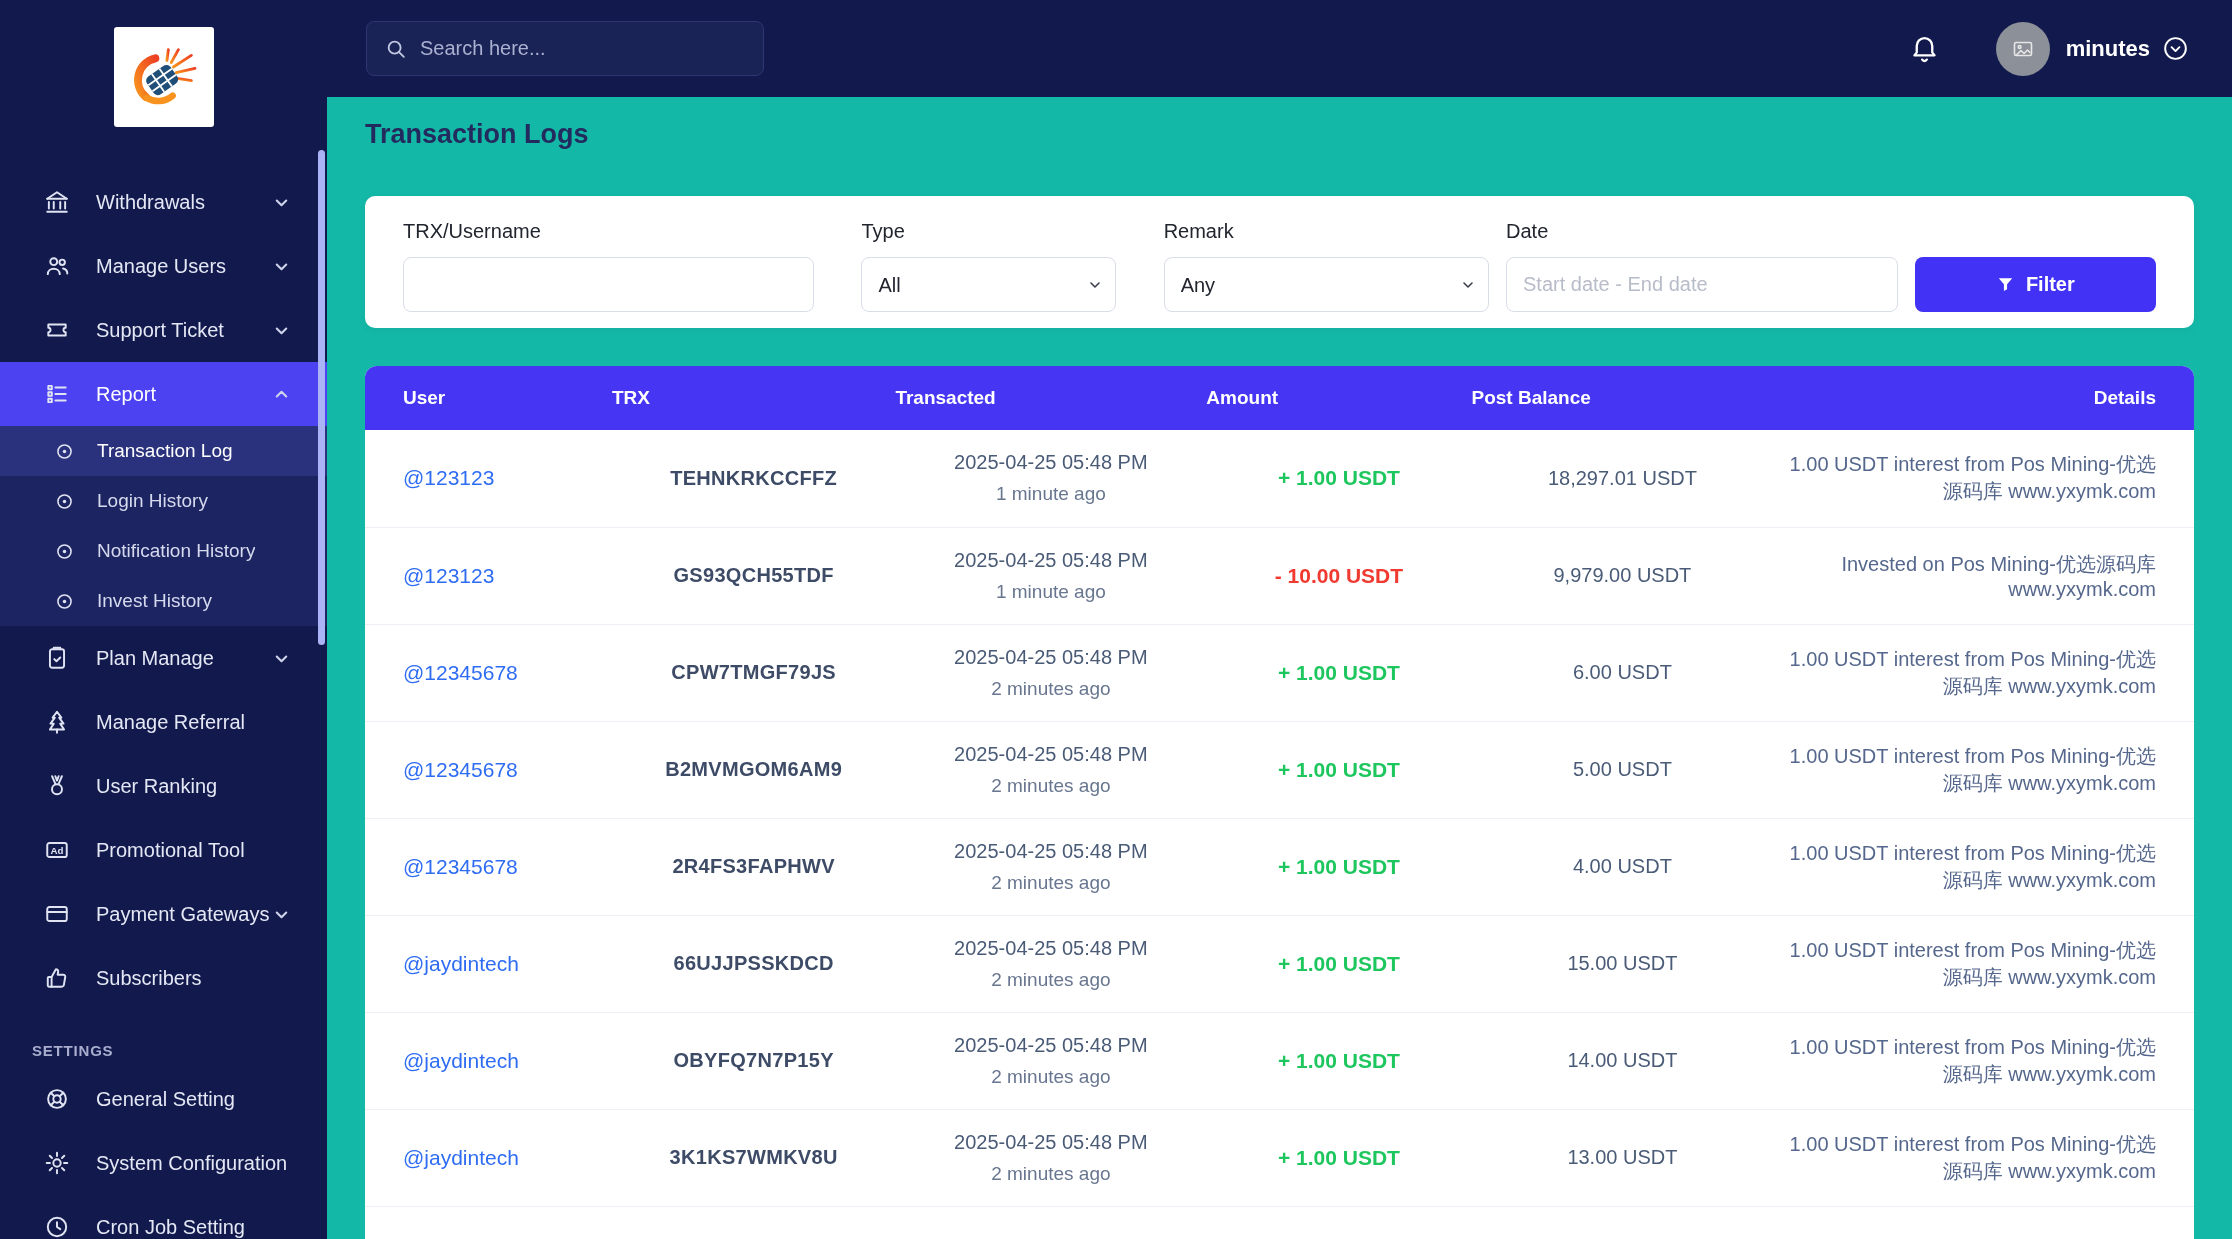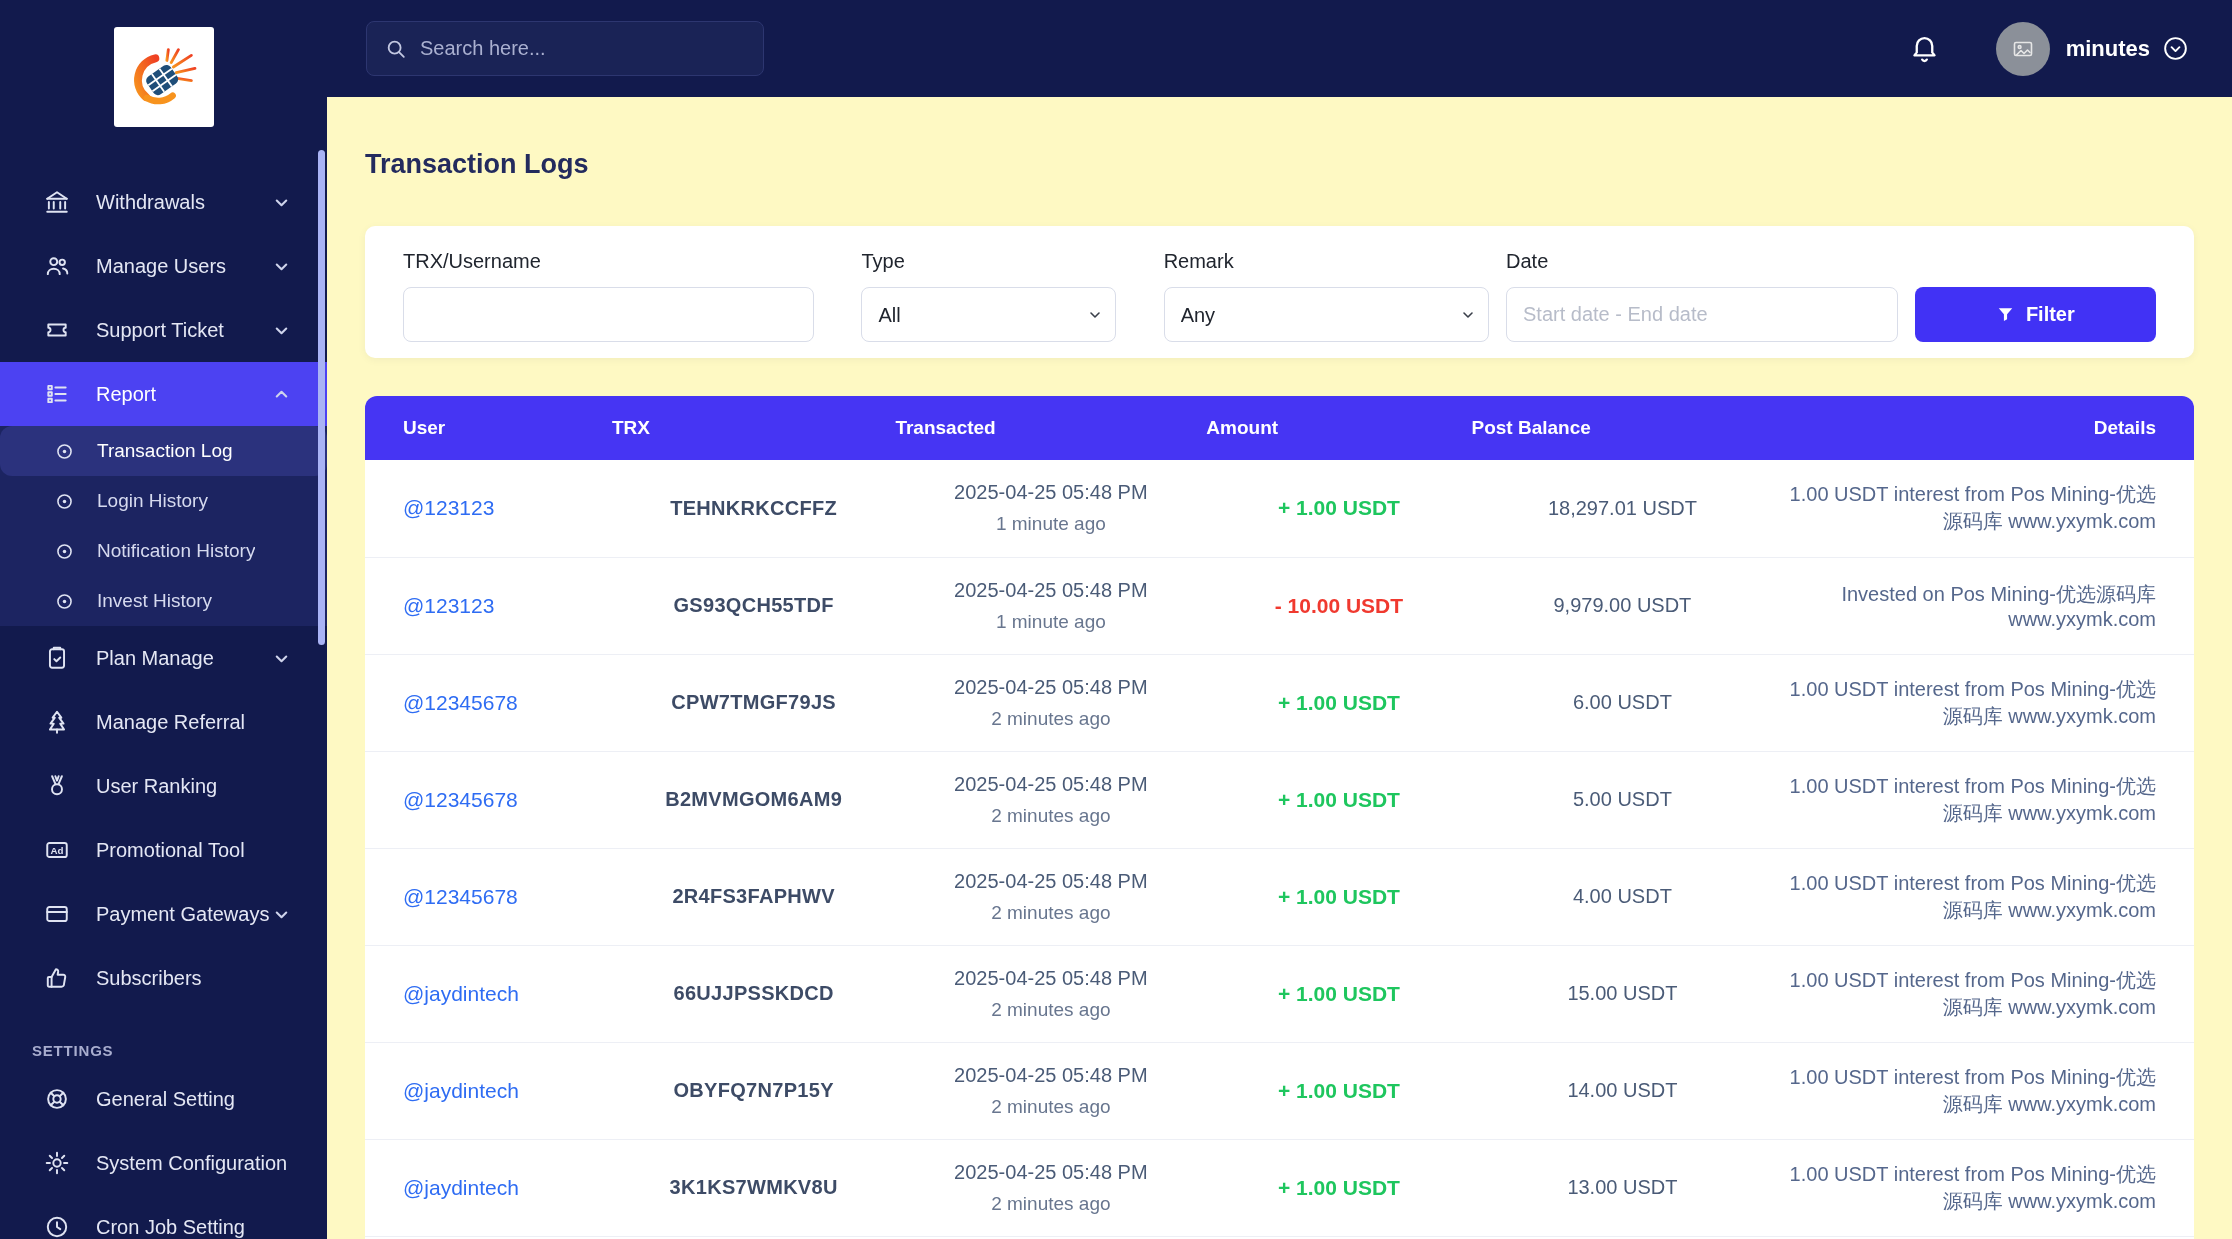--- a/index.html
+++ b/index.html
@@ -27,21 +27,21 @@
     padding:0 36px 0 44px; font-size:20px; font-weight:500;
     color:#e4e7f4; cursor:pointer; white-space:nowrap;
   }
   .nav-item.active { background:#4c42f2; color:#fff; }
   .nav-icon { width:26px; height:26px; margin-right:26px; flex:none; color:#dfe3f2; }
   .nav-label { flex:0 1 auto; overflow:hidden; text-overflow:ellipsis; }
   .nav-chevron { margin-left:auto; width:19px; height:19px; color:#cfd4ec; flex:none; }
   .submenu { background:#1c2461; }
   .sub-item {
     height:50px; display:flex; align-items:center;
-    padding-left:54px; font-size:19px; color:#d6daef; cursor:pointer; white-space:nowrap;border-radius:12px;
+    padding-left:54px; font-size:19px; color:#d6daef; cursor:pointer; white-space:nowrap;
   }
   .sub-item.active { background:#2b327d; color:#fff; }
   .sub-item .nav-icon { width:21px; height:21px; margin-right:22px; }
   .section-label {
     margin:32px 0 8px 32px; font-size:15px; font-weight:700;
     letter-spacing:.8px; color:#a8adce;
   }
   .side-scrollbar {
     position:absolute; top:150px; right:2px; width:7px; height:495px;
     border-radius:4px; background:#a9b3f5;
@@ -69,21 +69,21 @@
   .bell-btn { width:31px; height:31px; color:#fff; cursor:pointer; }
   .avatar {
     width:54px; height:54px; border-radius:50%; background:#8b9099;
     display:flex; align-items:center; justify-content:center;
     margin-left:56px; color:#e6e6e6; cursor:pointer;
   }
   .avatar svg { width:24px; height:24px; }
   .username { font-size:22px; font-weight:700; color:#fff; margin-left:16px; }
   .caret-btn { width:27px; height:27px; color:#fff; margin-left:12px; cursor:pointer; }
 
-  .content { flex:1; background:#fef9c3; padding:52px 38px 0; overflow:hidden; }
+  .content { flex:1; background:#14b8a6; padding:22px 38px 0; overflow:hidden; }
   .page-title { font-size:27px; font-weight:600; color:#232b5e; }
 
   
   .filter-card {
     margin-top:46px; background:#fff; border-radius:10px;
     padding:24px 38px 16px; display:flex; align-items:flex-end;
     box-shadow:0 2px 8px rgba(20,25,80,.05);
     gap:17px;
   }
   .field { display:flex; flex-direction:column; }

